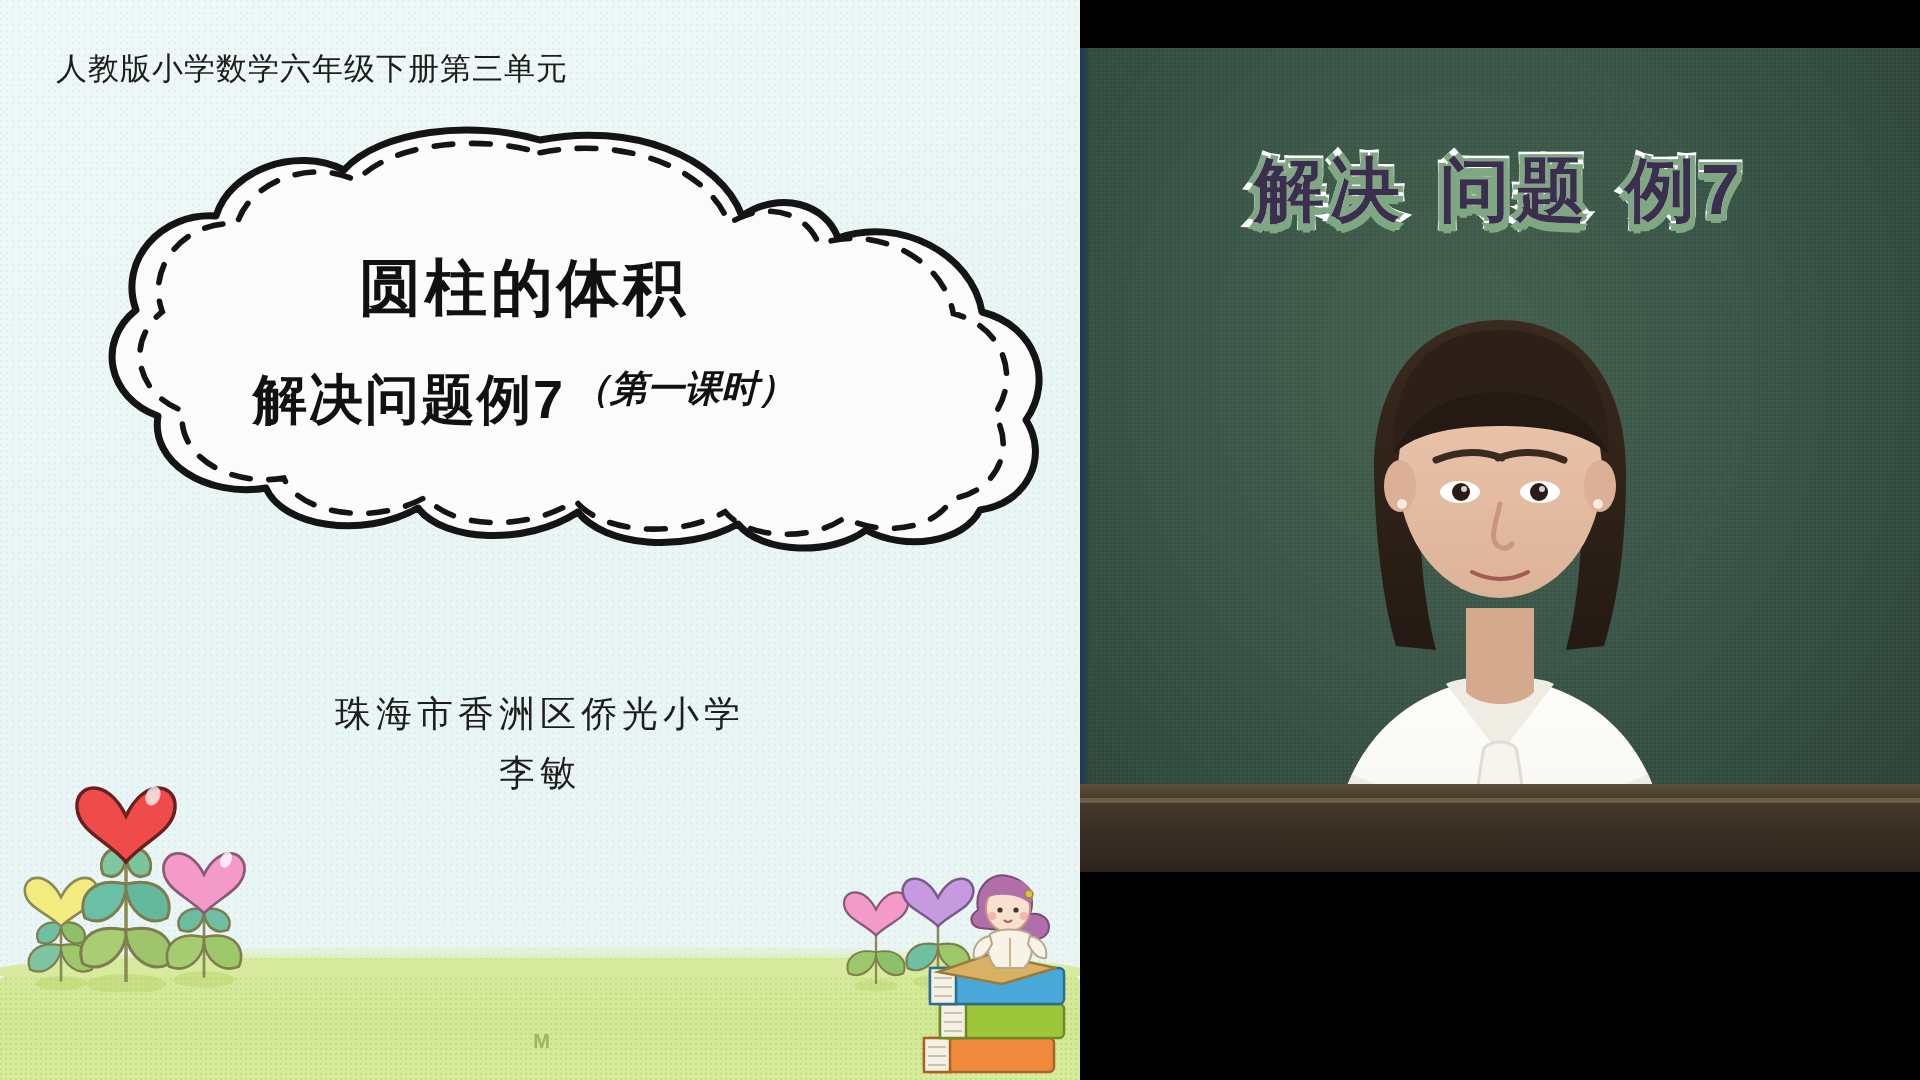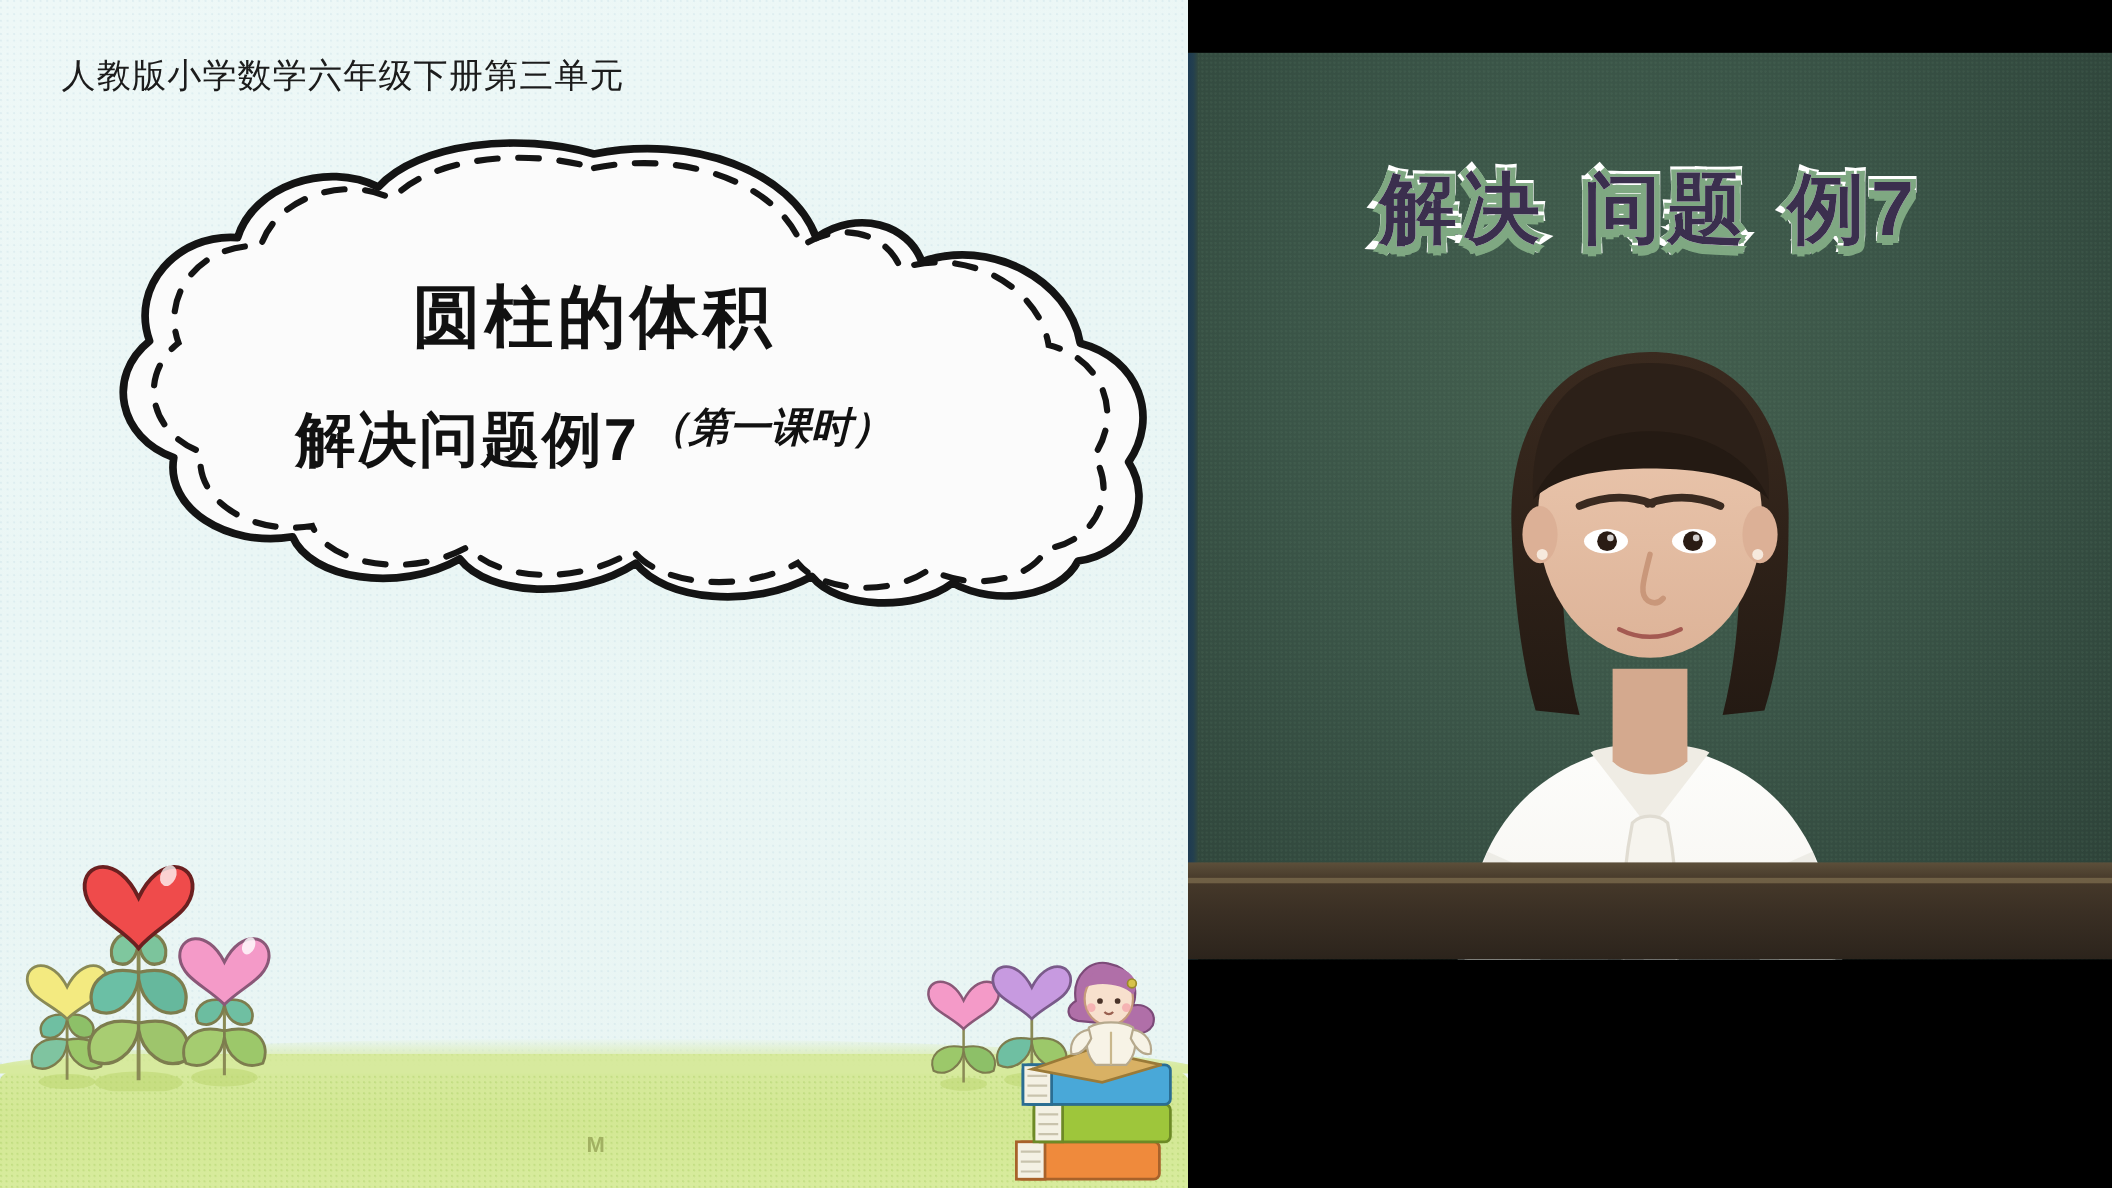--- a/index.html
+++ b/index.html
@@ -36,21 +36,21 @@
     position:absolute; left:56px; top:48px;
     font-size:31px; font-weight:400; color:#1c1c1c; letter-spacing:1px;
     font-family:"Liberation Sans", sans-serif;
     white-space:nowrap;
   }
 
   
   #cloud-wrap { position:absolute; left:20px; top:112px; width:1040px; height:440px; }
   #cloud-wrap svg { display:block; width:1040px; height:440px; }
 
-  #cloud-text { position:absolute; left:20px; top:112px; width:1040px; height:440px;
+  #cloud-text { position:absolute; left:4px; top:112px; width:1040px; height:440px;
                 display:flex; flex-direction:column; align-items:center; justify-content:center;
                 pointer-events:none; }
   #title-main {
     font-size:62px; font-weight:bold; color:#111; letter-spacing:4px;
     margin-top:18px; white-space:nowrap;
   }
   #title-sub-row { display:flex; align-items:flex-start; margin-top:34px; white-space:nowrap; }
   #title-sub { font-size:54px; font-weight:bold; color:#111; letter-spacing:2px; }
   #title-session { font-size:37px; font-weight:bold; color:#111; margin-left:8px; padding-bottom:5px;font-style:italic; }
 
@@ -142,20 +142,24 @@
     </div>
 
     <div id="cloud-text">
       <div id="title-main">圆柱的体积</div>
       <div id="title-sub-row">
         <span id="title-sub">解决问题例7</span>
         <span id="title-session">（第一课时）</span>
       </div>
     </div>
 
+    <div id="credits">
+      <div id="school">珠海市香洲区侨光小学</div>
+      <div id="teacher">李敏</div>
+    </div>
 
     <div id="watermark">M</div>
 
     <svg class="flower" style="left:18px; bottom:88px; width:86px; height:150px;" viewBox="0 0 100 170">
       <ellipse cx="50" cy="162" rx="30" ry="8" fill="#bcd66f" opacity=".55"></ellipse>
       <line x1="50" y1="160" x2="50" y2="60" stroke="#8a8a55" stroke-width="3"></line>
       <path d="M50 118 C20 112,8 130,14 146 C30 154,48 140,50 122Z" fill="#7fc4a0" stroke="#7d7d4e" stroke-width="2.5"></path>
       <path d="M50 118 C80 112,92 130,86 146 C70 154,52 140,50 122Z" fill="#9cc86a" stroke="#7d7d4e" stroke-width="2.5"></path>
       <path d="M50 92 C28 88,18 102,24 114 C38 120,48 110,50 96Z" fill="#6fbfa2" stroke="#7d7d4e" stroke-width="2.5"></path>
       <path d="M50 92 C72 88,82 102,76 114 C62 120,52 110,50 96Z" fill="#8dc068" stroke="#7d7d4e" stroke-width="2.5"></path>

